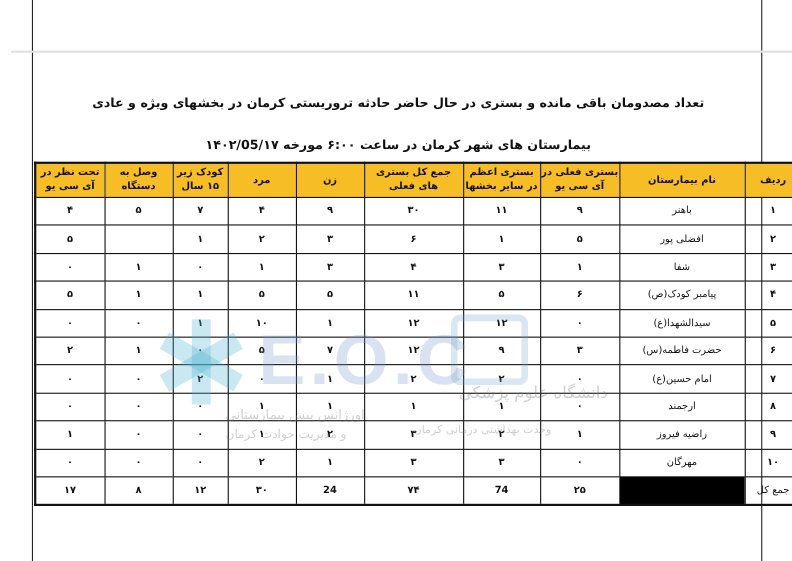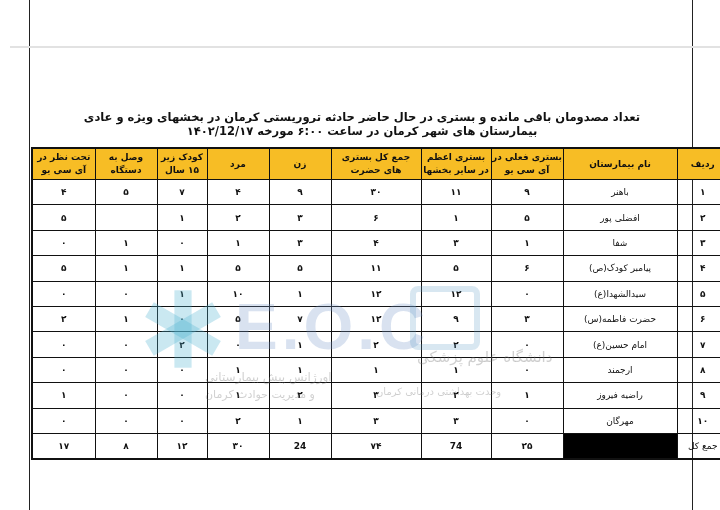--- a/index.html
+++ b/index.html
@@ -13,21 +13,21 @@
       border: 1px solid #222; border-radius: 10px; box-sizing: border-box;
     }
     .top-rule {
       position: absolute; left: 10px; top: 46px; width: 710px; height: 2px;
       background: #e2e2e2;
     }
     .title {
       position: absolute; left: 30px; width: 664px; text-align: center;
       direction: rtl; font-weight: bold; font-size: 11.5px; color: #111;
     }
-    .title.l1 { top: 110px; }
+    .title.l1 { top: 86px; }
     .title.l2 { top: 124px; }
     table.data {
       position: absolute; left: 31px; top: 147px; width: 653px;
       border-collapse: collapse; direction: rtl; table-layout: fixed;
       border: 2px solid #111;
     }
     table.data th, table.data td {
       border: 1.5px solid #111; text-align: center; vertical-align: middle;
       font-size: 9px; color: #111; padding: 0; overflow: hidden;
     }
@@ -58,42 +58,42 @@
     .wm-t3 { left: 205px; top: 370px; font-size: 12px; }
     .wm-t4 { left: 205px; top: 388px; font-size: 11px; }
   </style>
 </head>
 <body>
 
 <div class="page-frame"></div>
 <div class="top-rule"></div>
 
 <div class="title l1">تعداد مصدومان باقی مانده و بستری در حال حاضر حادثه تروریستی کرمان در بخشهای ویژه و عادی</div>
-<div class="title l2">بیمارستان های شهر کرمان در ساعت ۶:۰۰ مورخه ۱۴۰۲/12/۱۷</div>
+<div class="title l2">بیمارستان های شهر کرمان در ساعت ۶:۰۰ مورخه ۱۴۰۲/05/۱۷</div>
 
 <table class="data">
   <colgroup>
     <col style="width:52px">
       <col style="width:114px">
       <col style="width:72px">
       <col style="width:70px">
       <col style="width:90px">
     <col style="width:62px">
       <col style="width:62px">
       <col style="width:50px">
       <col style="width:62px">
       <col style="width:63px">
   </colgroup>
   <thead>
     <tr>
       <th>ردیف</th>
       <th>نام بیمارستان</th>
       <th>بستری فعلی در آی سی یو</th>
       <th>بستری اعظم در سایر بخشها</th>
-      <th>جمع کل بستری های حضرت</th>
+      <th>جمع کل بستری های فعلی</th>
       <th>زن</th>
       <th>مرد</th>
       <th>کودک زیر ۱۵ سال</th>
       <th>وصل به دستگاه</th>
       <th>تحت نظر در آی سی یو</th>
     </tr>
   </thead>
   <tbody>
     <tr>
       <td>۱</td>

